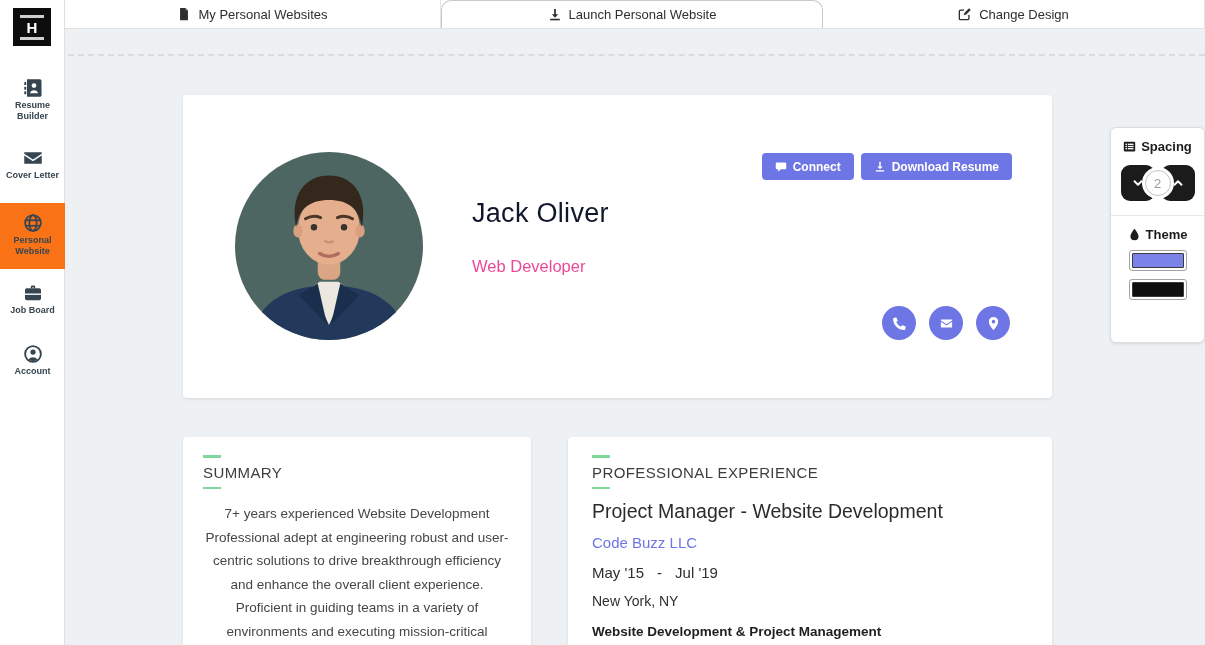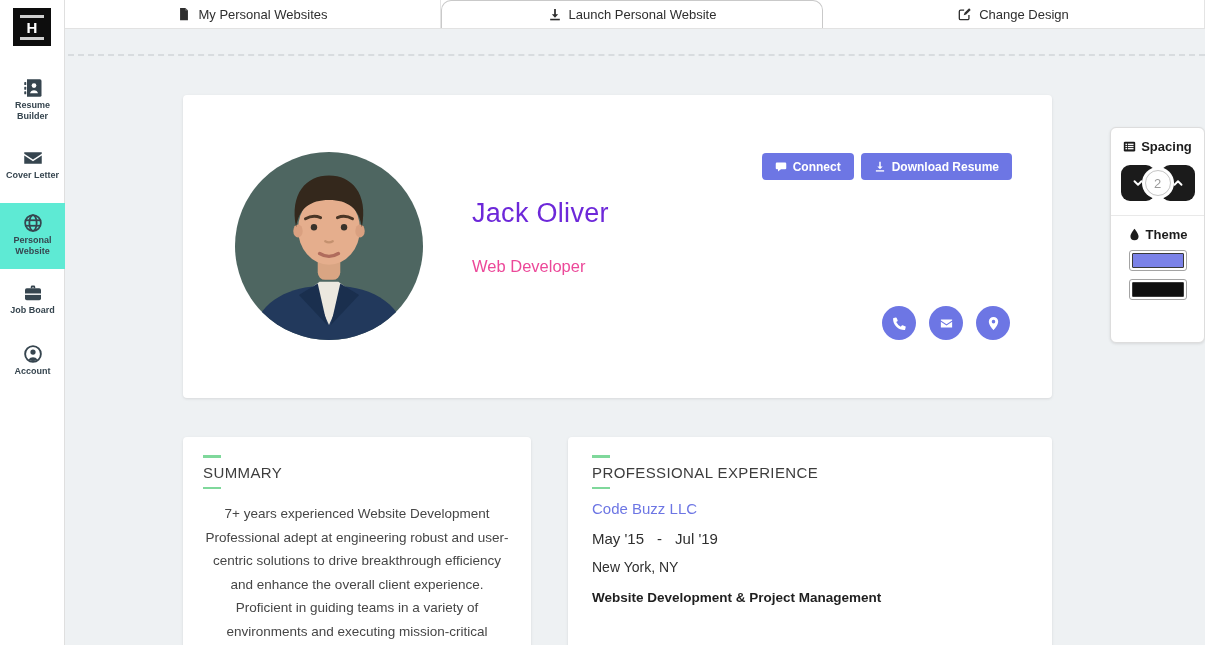--- a/index.html
+++ b/index.html
@@ -20,21 +20,21 @@
     position:absolute; left:13px; top:8px; width:38px; height:38px;
     background:#0d0d0d; display:flex; flex-direction:column;
     align-items:center; justify-content:center; gap:2px;
   }
   .logo .bar { width:24px; height:3px; background:#cfcfcf; }
   .logo .letter { color:#fff; font-size:15px; font-weight:700; line-height:15px; }
   .nav-item {
     position:absolute; left:0; width:65px; text-align:center;
     color:#36454f; cursor:pointer; padding:6px 0;
   }
-  .nav-item.active { background:#5eead4; }
+  .nav-item.active { background:#f97316; }
   .nav-item .nav-icon { display:block; margin:0 auto 2px; width:20px; height:20px; }
   .nav-item .nav-label {
     display:block; width:58px; margin:0 auto; font-size:9px; font-weight:700;
     line-height:1.25; color:#36454f;
   }
   
   .tabbar {
     position:absolute; left:65px; top:0; width:1140px; height:29px;
     background:#fff; border-bottom:1px solid #e2e2e2; display:flex; z-index:4;
   }
@@ -57,21 +57,21 @@
   .card {
     position:absolute; background:#fff; border-radius:4px;
     box-shadow:0 1px 3px rgba(0,0,0,0.1);
   }
   .hero-card { left:183px; top:95px; width:869px; height:303px; }
   .avatar-wrap {
     position:absolute; left:52px; top:57px; width:188px; height:188px;
     border-radius:50%; overflow:hidden;
   }
   .hero-name {
-    position:absolute; left:289px; top:103px; font-size:27px; color:#6d28d9;
+    position:absolute; left:289px; top:103px; font-size:27px; color:#0f172a;
     letter-spacing:0.3px;
   }
   .hero-title { position:absolute; left:289px; top:162px; font-size:16.5px; color:#ec4899; }
   .hero-actions { position:absolute; top:58px; right:40px; display:flex; gap:7px; }
   .btn {
     display:flex; align-items:center; gap:6px; height:27px; padding:0 13px;
     background:#6d76e4; color:#fff; font-size:12px; font-weight:700;
     border:none; border-radius:4px; cursor:pointer;
     font-family:"Liberation Sans", sans-serif;
   }
@@ -296,20 +296,21 @@
   <div class="sec-heading">SUMMARY</div>
   <div class="green-line line-below"></div>
   <div class="summary-body">7+ years experienced Website Development Professional adept at engineering robust and user-centric solutions to drive breakthrough efficiency and enhance the overall client experience. Proficient in guiding teams in a variety of environments and executing mission-critical projects.</div>
 </div>
 
 <div class="card exp-card">
   <div class="green-line line-above"></div>
   <div class="sec-heading">PROFESSIONAL EXPERIENCE</div>
   <div class="green-line line-below"></div>
 
+  <div class="exp-role">Project Manager - Website Development</div>
   <div class="exp-company">Code Buzz LLC</div>
   <div class="exp-dates">
     <span>May '15</span>
     <span>-</span>
     <span>Jul '19</span>
   </div>
   <div class="exp-location">New York, NY</div>
   <div class="exp-skill">Website Development &amp; Project Management</div>
   
 </div>

